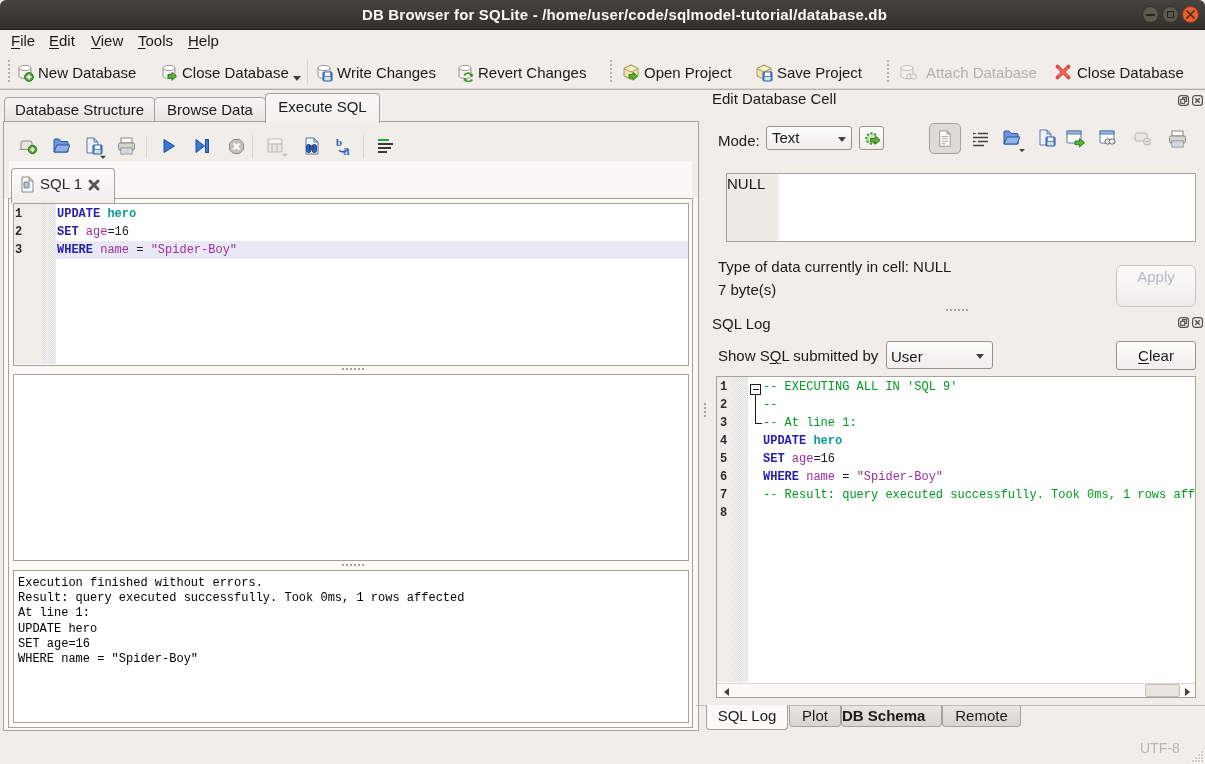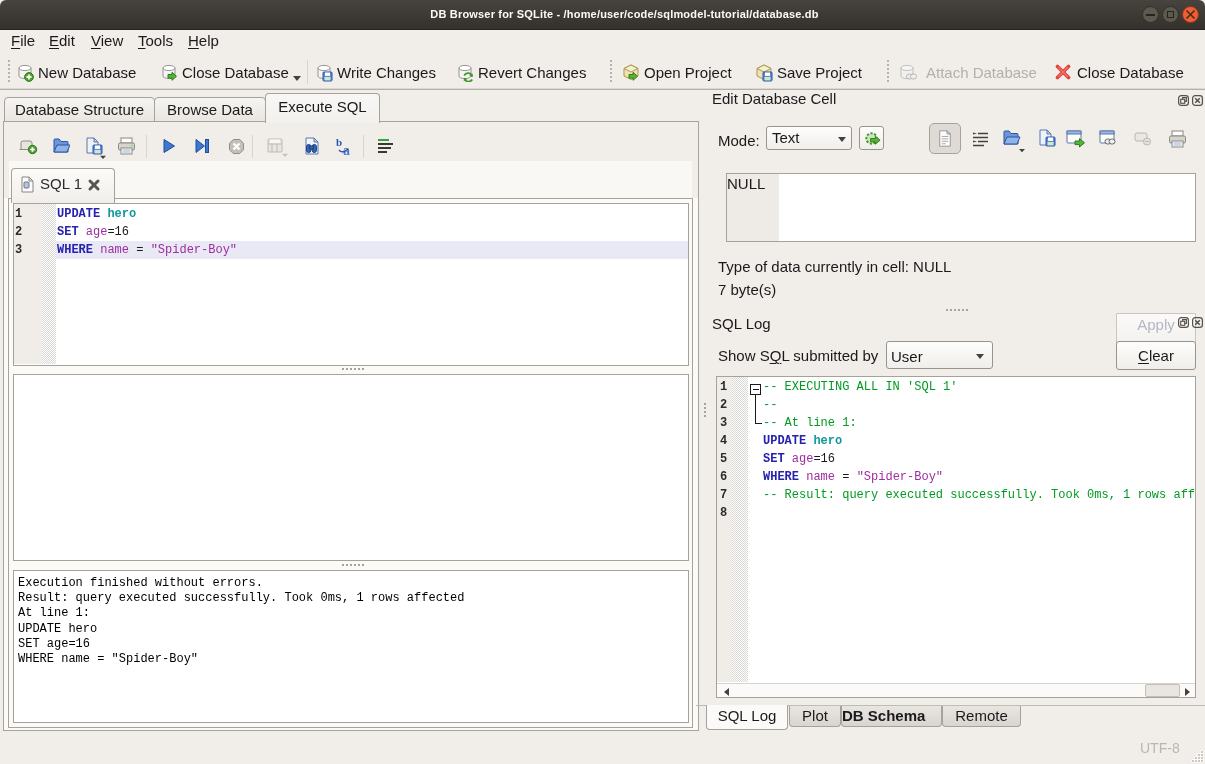--- a/index.html
+++ b/index.html
@@ -15,21 +15,21 @@
 .vhandle { position:absolute; width:2px; background-image:repeating-linear-gradient(to bottom,#b5b1ab 0 1.6px, transparent 1.6px 4px); }
 .hdots { position:absolute; height:2px; background-image:repeating-linear-gradient(to right,#a5a19b 0 1.6px, transparent 1.6px 4px); }
 .vdots { position:absolute; width:2px; background-image:repeating-linear-gradient(to bottom,#a5a19b 0 1.6px, transparent 1.6px 4px); }
 .sep { position:absolute; width:1px; background:#d8d4cf; }
 .btn { position:absolute; border:1px solid #98948d; border-radius:3px; background:linear-gradient(#fdfdfc,#f0eeea); }
 u { text-underline-offset:2px; text-decoration-thickness:1px; }
 </style></head>
 <body>
 
 <div class="abs" style="left:0;top:0;width:1205px;height:30px;background:linear-gradient(#47443f,#34312d);border-radius:6px 6px 0 0;border-bottom:1px solid #262420;">
-  <div class="abs" style="left:0;top:0;width:1205px;height:30px;line-height:29px;text-align:center;color:#fbfaf8;font-size:11px;font-weight:bold;letter-spacing:0.18px;padding-left:44px;">DB Browser for SQLite - /home/user/code/sqlmodel-tutorial/database.db</div>
+  <div class="abs" style="left:0;top:0;width:1205px;height:30px;line-height:29px;text-align:center;color:#fbfaf8;font-size:15px;font-weight:bold;letter-spacing:0.18px;padding-left:44px;">DB Browser for SQLite - /home/user/code/sqlmodel-tutorial/database.db</div>
   <div class="abs" style="left:1142px;top:6px;width:17px;height:17px;border-radius:50%;background:#5c594f;border:1px solid #312f29;">
     <div class="abs" style="left:3px;top:7px;width:9px;height:2px;background:#26241e;"></div>
   </div>
   <div class="abs" style="left:1162px;top:6px;width:17px;height:17px;border-radius:50%;background:#5c594f;border:1px solid #312f29;">
     <div class="abs" style="left:4px;top:4px;width:7px;height:7px;border:1.5px solid #26241e;"></div>
   </div>
   <div class="abs" style="left:1182px;top:6px;width:17px;height:17px;border-radius:50%;background:#ee5f35;border:1px solid #89331a;">
     <svg class="abs" style="left:2px;top:2px;" width="11" height="11">
         <path d="M1.5 1.5 L9.5 9.5 M9.5 1.5 L1.5 9.5" stroke="#452e10" stroke-width="1.6"></path>
       </svg>
@@ -288,21 +288,21 @@
   <rect x="4" y="11" width="11" height="6" fill="#fdfdfd" stroke="#8a8781"></rect>
   <path d="M5.5 13 h8 M5.5 15 h8" stroke="#9ab0d6"></path>
 </svg>
 
 <div class="box" style="left:726px;top:173px;width:470px;height:69px;">
   <div class="abs" style="left:0;top:0;width:52px;height:67px;background:#eeebe6;"></div>
   <span class="abs" style="left:0px;top:1px;font-size:15px;">NULL</span>
 </div>
 <div class="abs" style="left:718px;top:258px;font-size:15px;">Type of data currently in cell: NULL</div>
 <div class="abs" style="left:718px;top:281px;font-size:15px;">7 byte(s)</div>
-<div class="abs" style="left:1116px;top:265px;width:80px;height:42px;background:linear-gradient(#fbfaf8,#f0eeeb);border:1px solid #c9c5c0;border-radius:1px;text-align:center;line-height:22px;font-size:15px;color:#b2b8c4;margin-top:48px;">Apply</div>
+<div class="abs" style="left:1116px;top:265px;width:80px;height:42px;background:linear-gradient(#fbfaf8,#f0eeeb);border:1px solid #c9c5c0;border-radius:6px;text-align:center;line-height:22px;font-size:15px;color:#b2b8c4;">Apply</div>
 
 <div class="hdots" style="left:946px;top:309px;width:22px;"></div>
 
 <div class="abs" style="left:712px;top:315px;font-size:15px;">SQL Log</div>
 <svg class="abs" style="left:1178px;top:317px" width="11" height="11" viewBox="0 0 11 11">
   <rect x="0.6" y="0.6" width="9.8" height="9.8" rx="2.6" fill="none" stroke="#55524c" stroke-width="1.2"></rect>
   <rect x="2.7" y="4.3" width="4" height="4" fill="none" stroke="#55524c" stroke-width="1.1"></rect>
   <path d="M4.6 4.2 v-1.6 h3.8 v3.8 h-1.6" fill="none" stroke="#55524c" stroke-width="1.1"></path>
 </svg>
 <svg class="abs" style="left:1192px;top:317px" width="11" height="11" viewBox="0 0 11 11">
@@ -328,21 +328,21 @@
 4
 5
 6
 7
 8</div>
 
   <rect class="abs" style="left:33px;top:7px;width:11px;height:11px;border:1px solid #1a1a1a;background:#fff;"></rect>
   <div class="abs" style="left:35.5px;top:12px;width:6px;height:1px;background:#1a1a1a;"></div>
   <div class="abs" style="left:38px;top:18px;width:1px;height:28px;background:#1a1a1a;"></div>
   <div class="abs" style="left:38px;top:46px;width:7px;height:1px;background:#1a1a1a;"></div>
-  <div class="abs mono" style="left:46px;top:1px;font-size:12px;line-height:18px;"><span class="cmt">-- EXECUTING ALL IN 'SQL 1'</span>
+  <div class="abs mono" style="left:46px;top:1px;font-size:12px;line-height:18px;"><span class="cmt">-- EXECUTING ALL IN 'SQL 9'</span>
 <span class="cmt">--</span>
 <span class="cmt">-- At line 1:</span>
 <span class="kw">UPDATE</span> <span class="tbl">hero</span>
 <span class="kw">SET</span> <span class="id">age</span>=16
 <span class="kw">WHERE</span> <span class="id">name</span> = <span class="str">"Spider-Boy"</span>
 <span class="cmt">-- Result: query executed successfully. Took 0ms, 1 rows affected</span></div>
 
   <div class="abs" style="left:0;top:306px;width:478px;height:14px;background:#fbfaf8;border-top:1px solid #d8d5d0;">
     <div class="abs" style="left:3px;top:4px;width:0;height:0;border:4px solid transparent;border-right:5px solid #44423d;"></div>
     <div class="abs" style="left:428px;top:0;width:35px;height:13px;background:#e9e6e1;border:1px solid #c2beb8;border-radius:2px;"></div>

